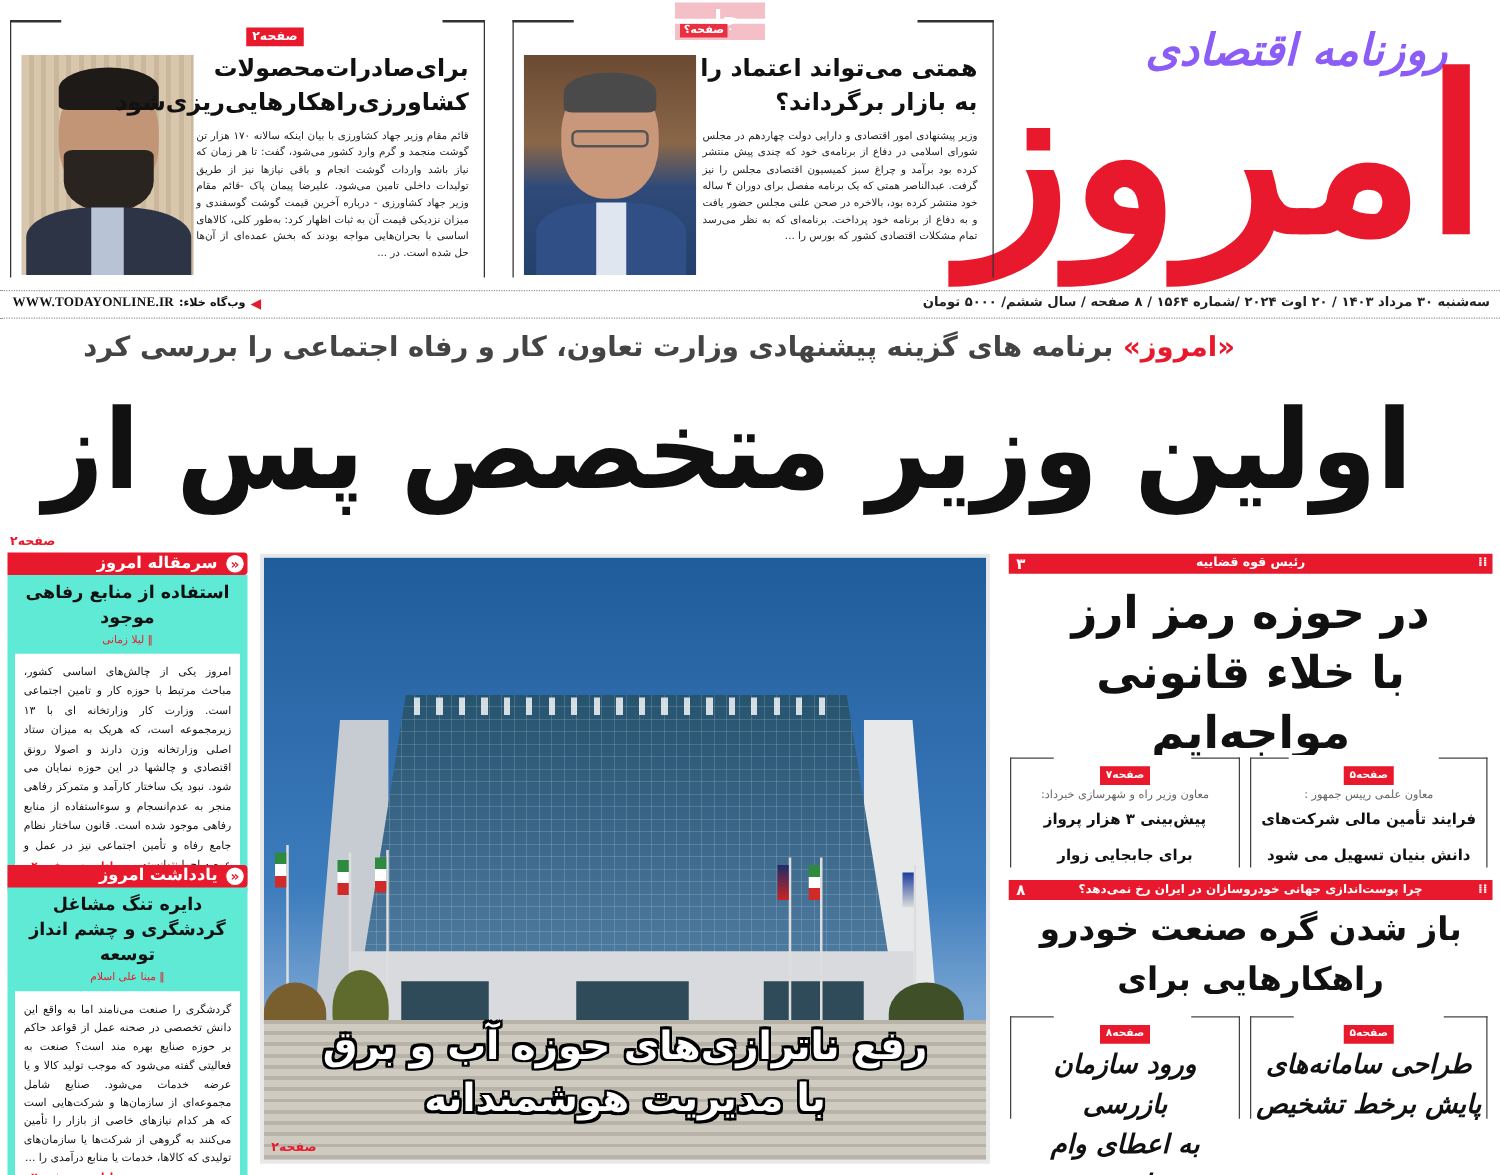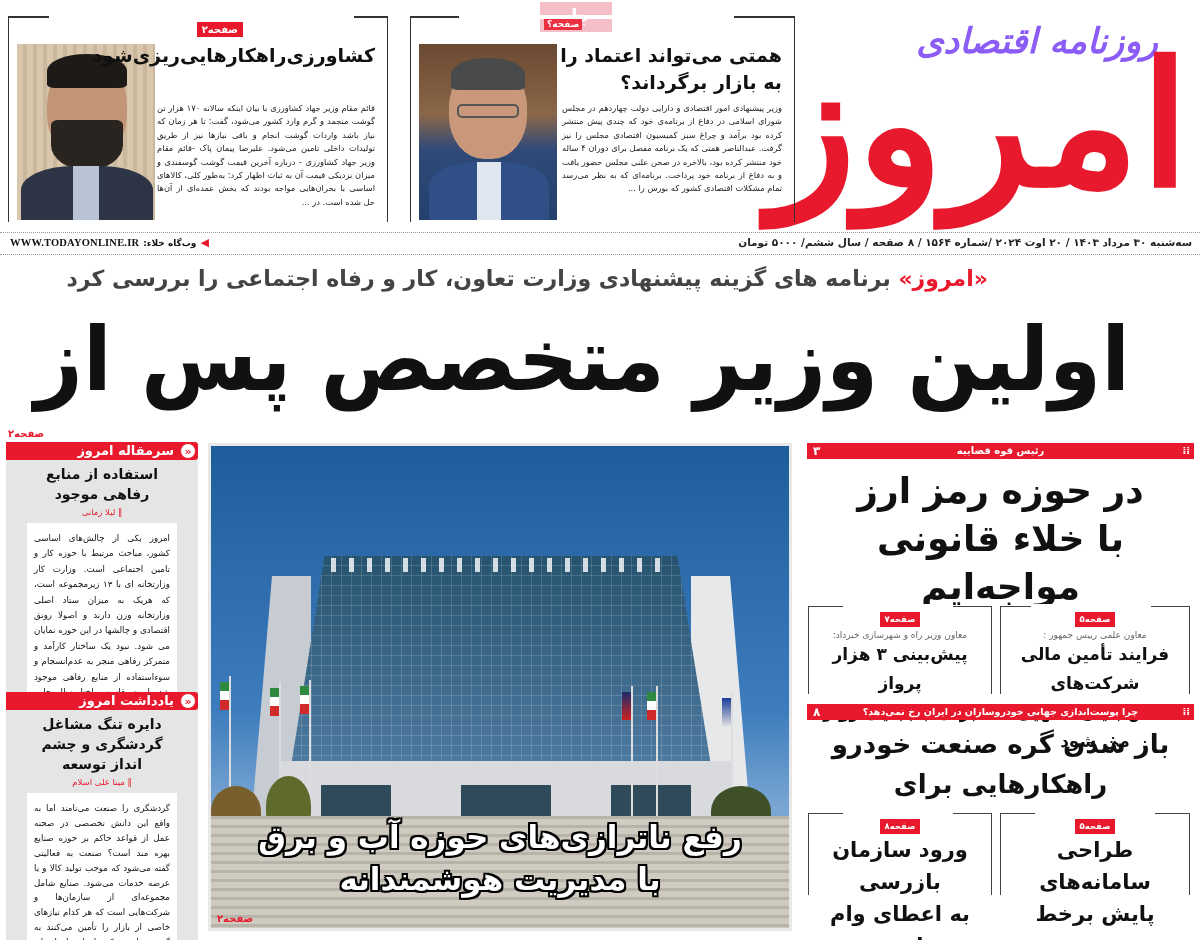--- a/index.html
+++ b/index.html
@@ -72,21 +72,21 @@
   .section-bar {
     position: relative; height: 18px; background: #e8192c; color: #fff;
     font-weight: bold; font-size: 13px; line-height: 18px; padding-right: 24px;
     border-radius: 0 3px 3px 0;
   }
   .section-bar .chev {
     position: absolute; right: 2px; top: 1px; width: 16px; height: 16px; border-radius: 50%;
     background: #fff; color: #e8192c; font-size: 11px; line-height: 15px; text-align: center;
     border: 1.5px solid #e8192c;
   }
-  .op-panel { background: #e5e5e5; padding: 4px 21px 6px; }
+  .op-panel { background: #5eead4; padding: 4px 6px 6px; }
   .op-title { font-weight: bold; font-size: 14px; line-height: 20px; text-align: center; }
   .op-author { color: #e8192c; font-size: 8.5px; margin-top: 3px; text-align: center; }
   .op-body {
     background: #fff; margin-top: 6px; padding: 8px 7px; font-size: 8.7px; line-height: 15.4px;
     text-align: justify;
   }
   .op-cont { color: #e8192c; font-size: 8px; font-weight: bold; margin-left: 6px; float: left; }
 
   .page-tag {
     position: absolute; font-size: 10px; color: #e8192c; font-weight: bold;
@@ -141,22 +141,22 @@
   .red-strip .dots { position: absolute; right: 4px; top: 0; font-size: 10px; }
   .right-head {
     text-align: center; font-weight: bold; font-size: 35px; line-height: 48px;
   }
   .right-head2 { text-align: center; font-weight: bold; font-size: 26px; line-height: 40px; }
   .mini-box {
     position: absolute; border-top: 1.5px solid #444; border-right: 1px solid #444; border-left: 1px solid #444;
     text-align: center;
   }
   .mini-box .kick { font-size: 9px; color: #666; margin-top: 3px; }
-  .mini-box .mt { font-weight: bold; font-size: 17px; line-height: 29px; }
-  .mini-box .mt-lg { font-weight: bold; font-size: 21px; line-height: 32px; }
+  .mini-box .mt { font-weight: bold; font-size: 12px; line-height: 29px; }
+  .mini-box .mt-lg { font-weight: bold; font-size: 21px; line-height: 32px; font-style: italic; }
   .mini-box .badge { font-size: 8.5px; margin-top: -8px; }
   .mini-box .gapfill { position: absolute; top: -3px; height: 4px; background: #fff; }
 
   .watermark {
     position: absolute; left: 540px; top: 2px; width: 72px; height: 30px; background: #f3b9c0;
     color: #fff; font-weight: bold; font-size: 18px; line-height: 28px; text-align: center; opacity: 0.9;
   }
   .watermark .wb { position: absolute; left: 4px; bottom: 2px; background: #e8192c; font-size: 9px;
     line-height: 11px; padding: 0 3px; }
 </style>
@@ -204,20 +204,21 @@
   <span class="badge" style="position:absolute;right:144px;top:4px;">صفحه۲</span>
   <div class="teaser-photo" style="left:8px;width:138px;">
     <div class="face-bg" style="background:repeating-linear-gradient(90deg,#d8c6ad 0 6px,#cbb79b 6px 10px);"></div>
     <div style="position:absolute;left:30px;top:16px;width:80px;height:100px;border-radius:45%;background:#c39577;"></div>
     <div style="position:absolute;left:30px;top:10px;width:80px;height:34px;border-radius:50% 50% 10% 10%;background:#1d1a18;"></div>
     <div style="position:absolute;left:34px;top:76px;width:72px;height:50px;border-radius:10% 10% 50% 50%;background:#2a2420;"></div>
     <div style="position:absolute;left:4px;top:122px;width:132px;height:60px;background:#2c3446;border-radius:40% 40% 0 0;"></div>
     <div style="position:absolute;left:56px;top:122px;width:26px;height:60px;background:#b8c3d6;"></div>
   </div>
   <div class="teaser-title" style="right:12px;top:24px;width:222px;">
+    <div>برای‌صادرات‌محصولات</div>
     <div>کشاورزی‌راهکارهایی‌ریزی‌شود</div>
   </div>
   <div class="teaser-body" style="right:12px;top:84px;width:218px;">قائم مقام وزیر جهاد کشاورزی با بیان اینکه سالانه ۱۷۰ هزار تن گوشت منجمد و گرم وارد کشور می‌شود، گفت: تا هر زمان که نیاز باشد واردات گوشت انجام و باقی نیازها نیز از طریق تولیدات داخلی تامین می‌شود. علیرضا پیمان پاک -قائم مقام وزیر جهاد کشاورزی - درباره آخرین قیمت گوشت گوسفندی و میزان نزدیکی قیمت آن به ثبات اظهار کرد: به‌طور کلی، کالاهای اساسی با بحران‌هایی مواجه بودند که بخش عمده‌ای از آن‌ها حل شده است. در ...</div>
 </div>
 
 <div class="kicker">
   <span class="brand">«امروز»</span><span> برنامه های گزینه پیشنهادی وزارت تعاون، کار و رفاه اجتماعی را بررسی کرد</span>
 </div>
 <div class="headline">اولین وزیر متخصص پس از ۱۶سال</div>
 

